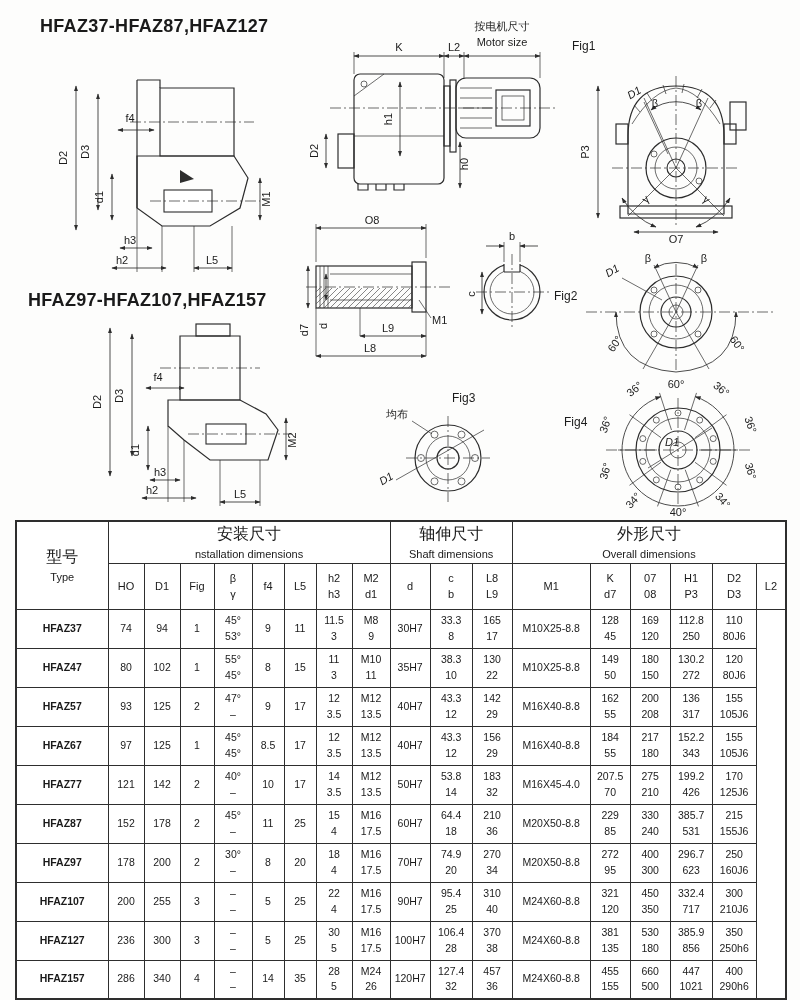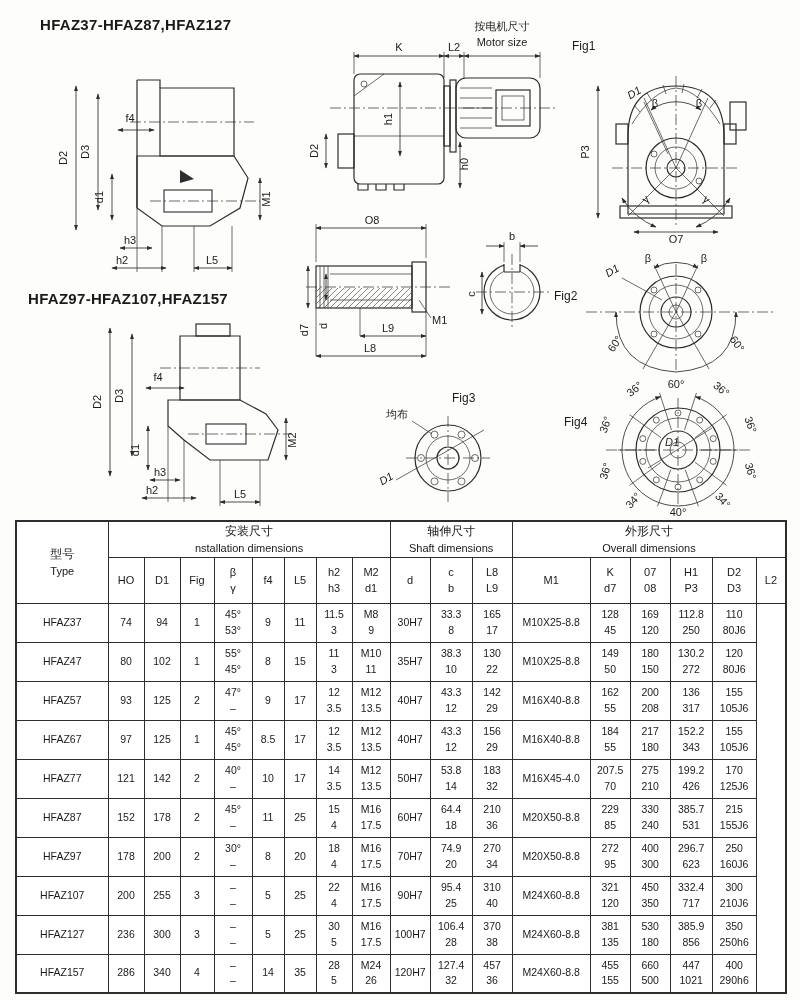--- a/index.html
+++ b/index.html
@@ -1,34 +1,34 @@
 <!DOCTYPE html>
 <html><head>
 <meta charset="utf-8">
 <style>
   html,body{margin:0;padding:0}
   body{width:800px;height:1000px;background:#fdfdfc;font-family:"Liberation Sans",sans-serif;color:#1a1a1a;position:relative;overflow:hidden}
-  .title{position:absolute;font-weight:bold;font-size:15px;letter-spacing:.3px;white-space:nowrap}
+  .title{position:absolute;font-weight:bold;font-size:18px;letter-spacing:.3px;white-space:nowrap}
   svg.draw{position:absolute}
   svg text{font-family:"Liberation Sans",sans-serif;font-size:11px;fill:#1c1c1c}
   svg text.fig{font-size:12px}
   svg text.it{font-style:italic}
   .ol{fill:none;stroke:#2d2d2d;stroke-width:1.2}
   .olf{stroke:#2d2d2d;stroke-width:1.1}
   .thin{fill:none;stroke:#2d2d2d;stroke-width:.7}
   .dim{fill:none;stroke:#2d2d2d;stroke-width:.85}
   .cl{fill:none;stroke:#2d2d2d;stroke-width:.7;stroke-dasharray:11 3 2 3}
   table#spec-table{position:absolute;left:15px;top:520px;width:772px;border-collapse:collapse;table-layout:fixed;background:#fff;border:2px solid #2e2e2e}
   #spec-table th,#spec-table td{border:1px solid #2e2e2e;font-weight:normal;text-align:center;vertical-align:middle;font-size:10.5px;padding:0;line-height:1.5;overflow:hidden}
   #spec-table thead th{font-size:11px}
-  #spec-table thead .cn{font-size:12px}
+  #spec-table thead .cn{font-size:16px}
   #spec-table tr.h1r{height:36px}
   #spec-table tr.h2r{height:46px}
   #spec-table tbody tr{height:39px}
-  #spec-table tbody th.rowhead{font-weight:normal}
+  #spec-table tbody th.rowhead{font-weight:bold}
 </style>
 </head>
 <body>
 
 <div class="title" style="left:40px;top:16px">HFAZ37-HFAZ87,HFAZ127</div>
 <div class="title" style="left:28px;top:290px">HFAZ97-HFAZ107,HFAZ157</div>
 
 <svg class="draw" style="left:42px;top:58px" width="252" height="236" viewBox="0 0 252 236">
   <defs>
     <marker id="aA" viewBox="0 0 10 10" refX="9" refY="5" markerWidth="7" markerHeight="7" orient="auto-start-reverse">

